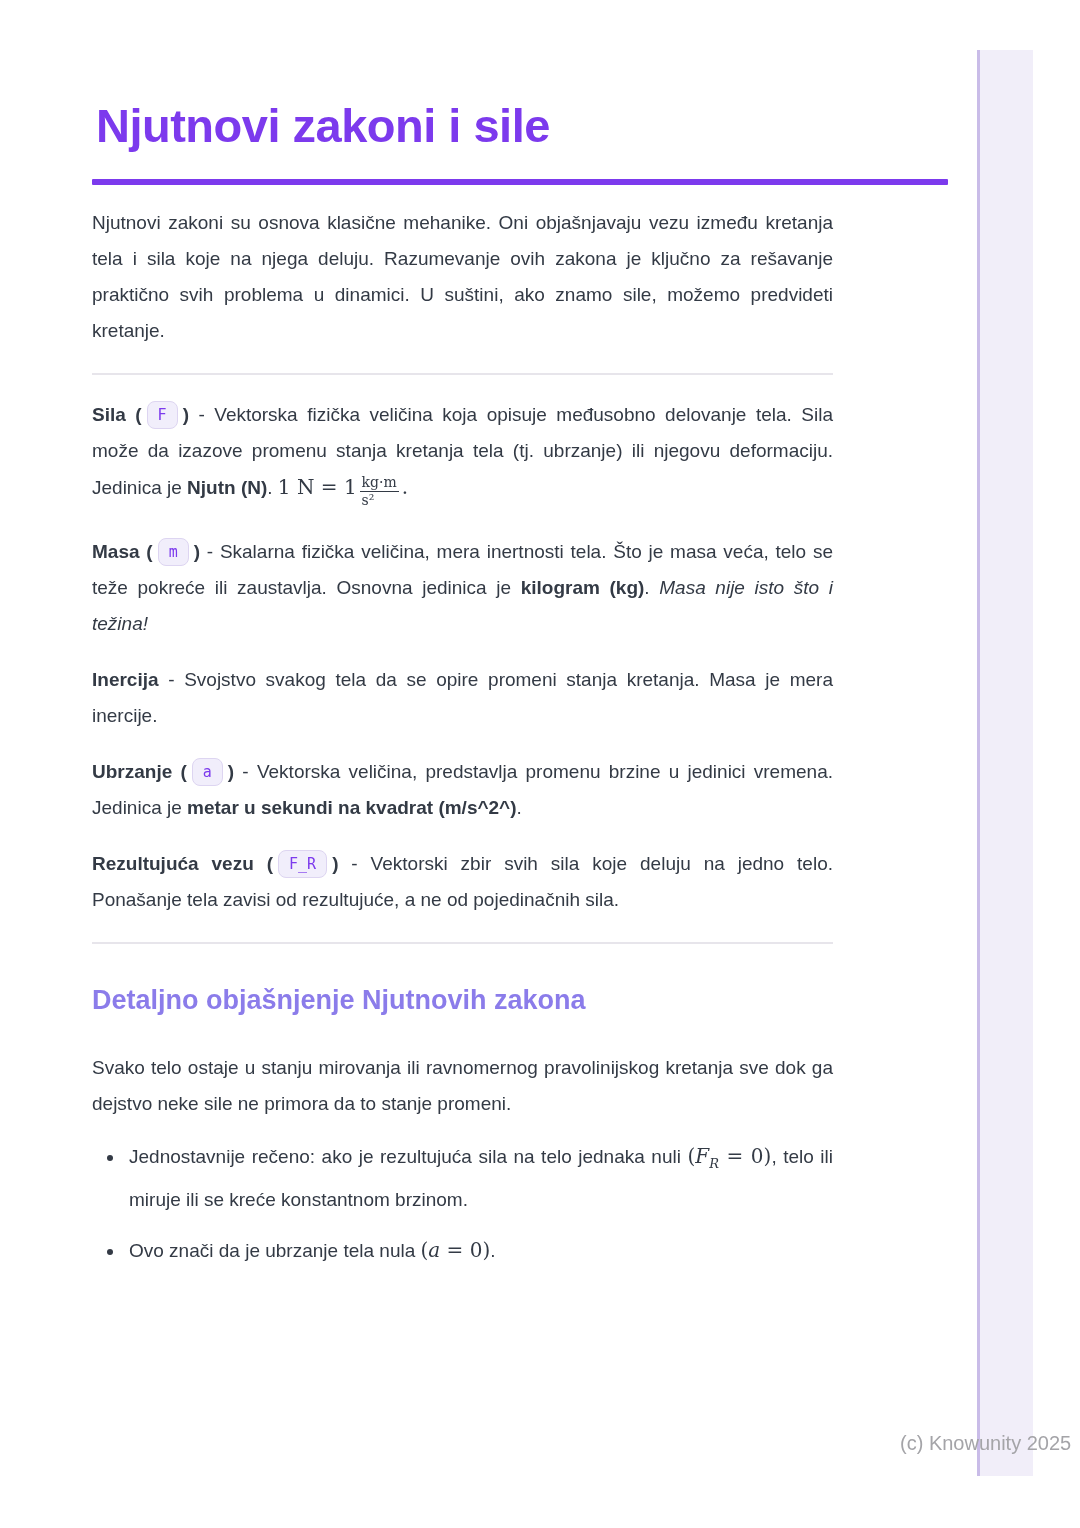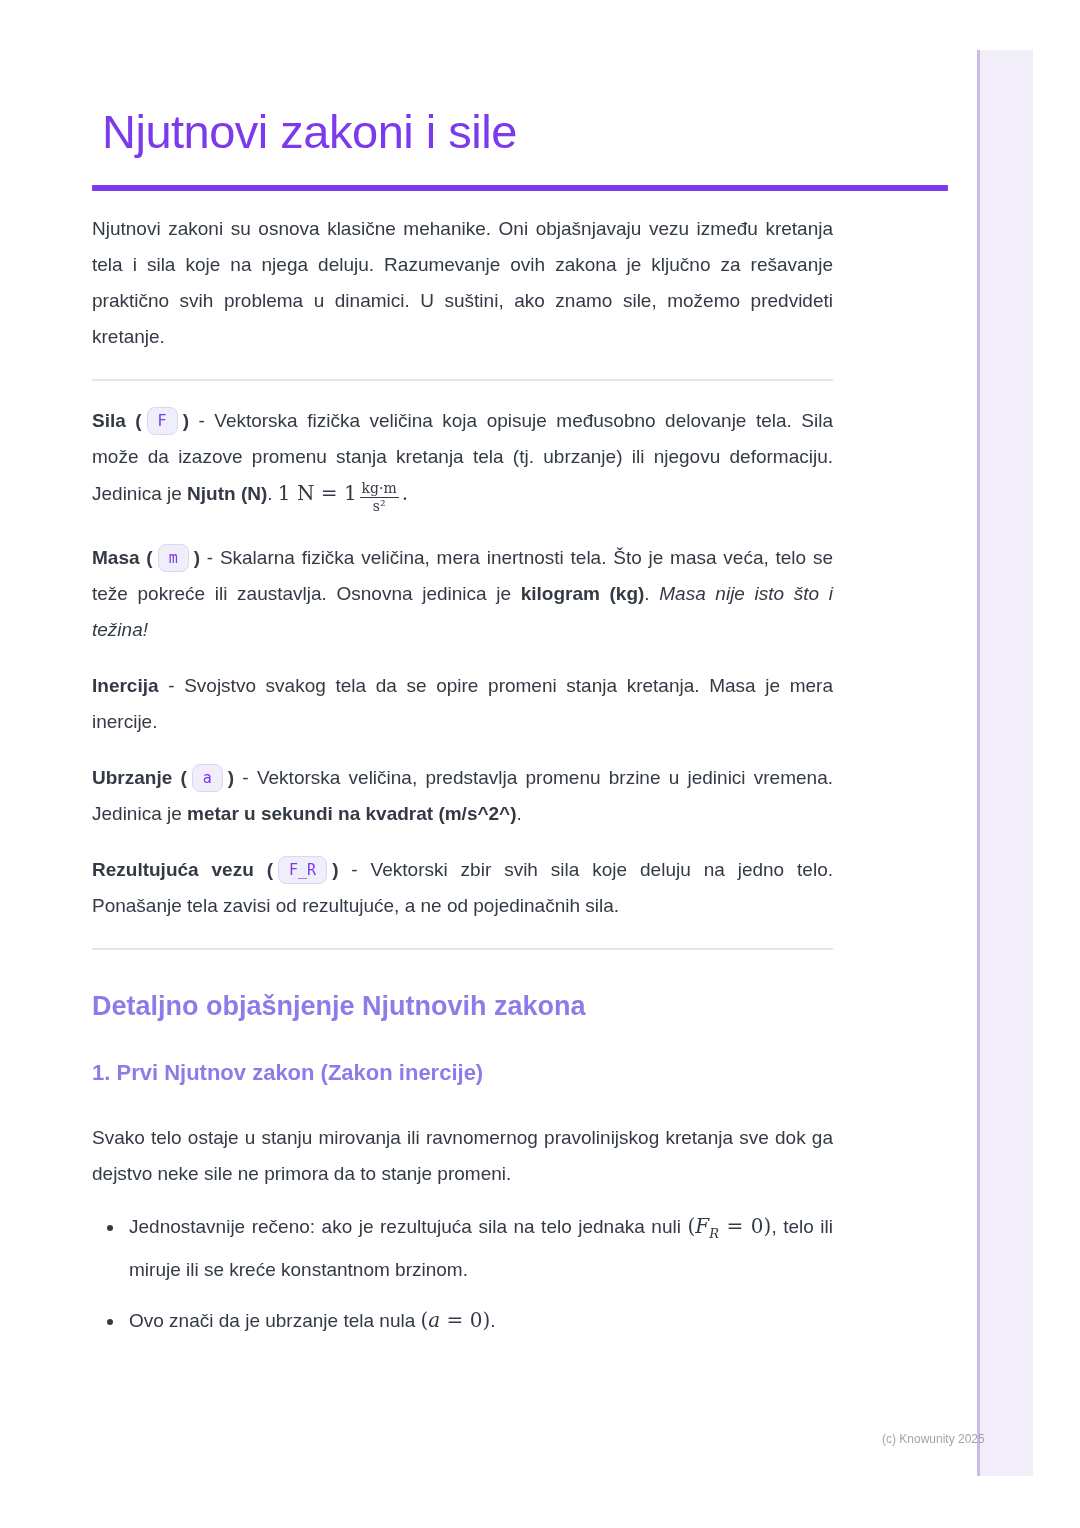--- a/index.html
+++ b/index.html
@@ -17,41 +17,41 @@
     left: 977px;
     top: 50px;
     width: 53px;
     height: 1426px;
     background: #f1eef9;
     border-left: 3px solid #c9bce8;
     z-index: 1;
   }
   .copyright {
     position: absolute;
-    left: 882px;
+    left: 900px;
     top: 1432px;
-    font-size: 12px;
+    font-size: 20px;
     color: #a4a4a8;
     z-index: 2;
     white-space: nowrap;
     text-align: center;
   }
   .content {
     position: absolute;
     left: 92px;
     top: 0;
     width: 741px;
     padding-top: 96px;
     z-index: 0;
   }
   h1.doc-title {
-    margin: 10px;
+    margin: 4px;
     font-size: 47px;
     line-height: 1.1;
-    font-weight: 400;
+    font-weight: 700;
     color: #7c3aed;
     letter-spacing: -0.5px;
   }
   .title-rule {
     width: 856px;
     height: 6px;
     background: #7c3aed;
     margin-top: 27px;
     border-radius: 1px;
   }
@@ -100,21 +100,20 @@
   .math {
     font-family: "DejaVu Serif", serif;
     font-size: 20px;
     white-space: nowrap;
   }
   .math .mvar { font-style: italic; }
   .math sub { font-size: 13px; }
   .frac {
     display: inline-block;
     vertical-align: -11px;
-    text-align: center;
     font-size: 14px;
     line-height: 1.2;
     margin: 0 3px;
     font-family: "DejaVu Serif", serif;
   }
   .frac .frac-num { display: block; padding: 0 2px; }
   .frac .frac-den { display: block; border-top: 1px solid #333a45; padding: 0 2px; }
   ul.law-list {
     margin: 16px 0 0 0;
     padding-left: 33px;
@@ -153,21 +152,20 @@
     <p class="def-p"><b>Inercija</b><span> - Svojstvo svakog tela da se opire promeni stanja kretanja. Masa je mera inercije.</span></p>
 
     <p class="def-p"><b>Ubrzanje (</b><span class="badge">a</span><b>)</b><span> - Vektorska veličina, predstavlja promenu brzine u jedinici vremena. Jedinica je </span><b>metar u sekundi na kvadrat (m/s^2^)</b><span>.</span></p>
 
     <p class="def-p"><b>Rezultujuća vezu (</b><span class="badge">F_R</span><b>)</b><span> - Vektorski zbir svih sila koje deluju na jedno telo. Ponašanje tela zavisi od rezultujuće, a ne od pojedinačnih sila.</span></p>
 
     <hr class="divider">
 
     <h2 class="section-heading">Detaljno objašnjenje Njutnovih zakona</h2>
 
-    <h3 class="sub-heading">1. Prvi Njutnov zakon (Zakon inercije)</h3>
 
     <p class="law-p">Svako telo ostaje u stanju mirovanja ili ravnomernog pravolinijskog kretanja sve dok ga dejstvo neke sile ne primora da to stanje promeni.</p>
 
     <ul class="law-list">
       <li><span>Jednostavnije rečeno: ako je rezultujuća sila na telo jednaka nuli </span><span class="math"><span>(</span><span class="mvar">F</span><sub class="mvar">R</sub><span> = 0)</span></span><span>, telo ili miruje ili se kreće konstantnom brzinom.</span></li>
       <li><span>Ovo znači da je ubrzanje tela nula </span><span class="math"><span>(</span><span class="mvar">a</span><span> = 0)</span></span><span>.</span></li>
     </ul>
 
   </div>
 

